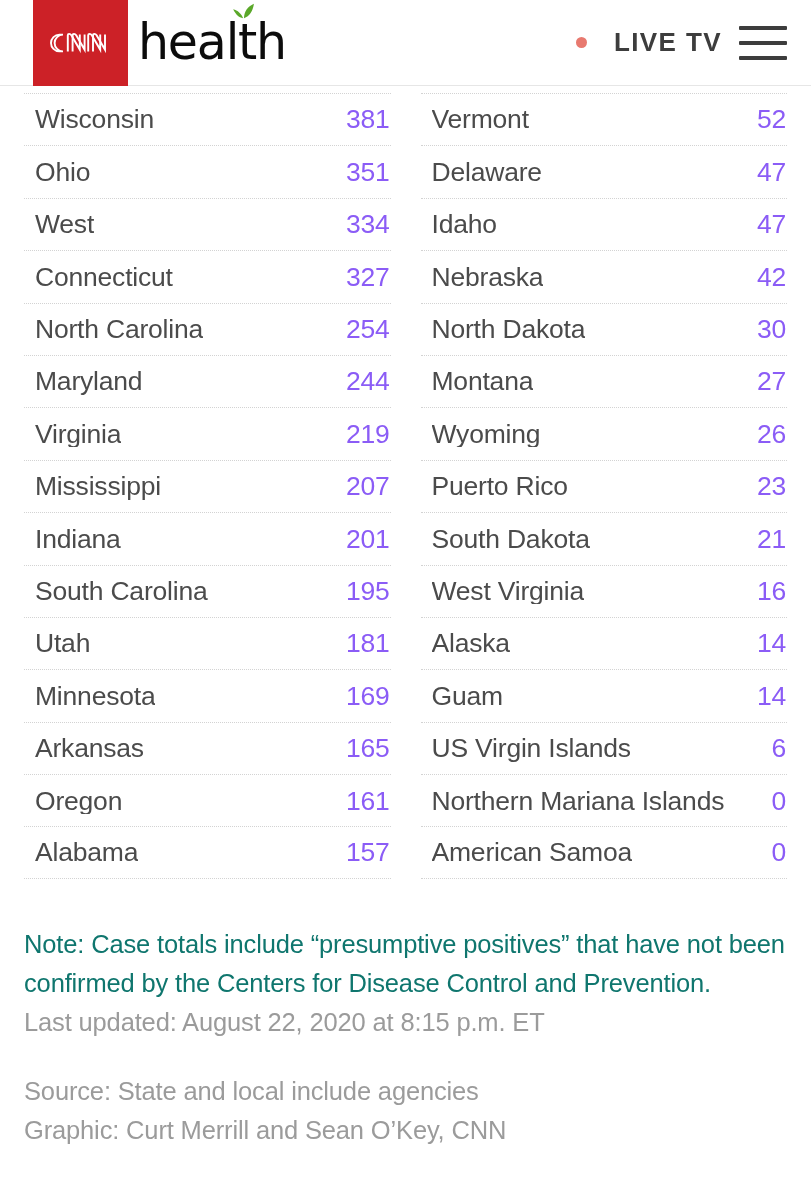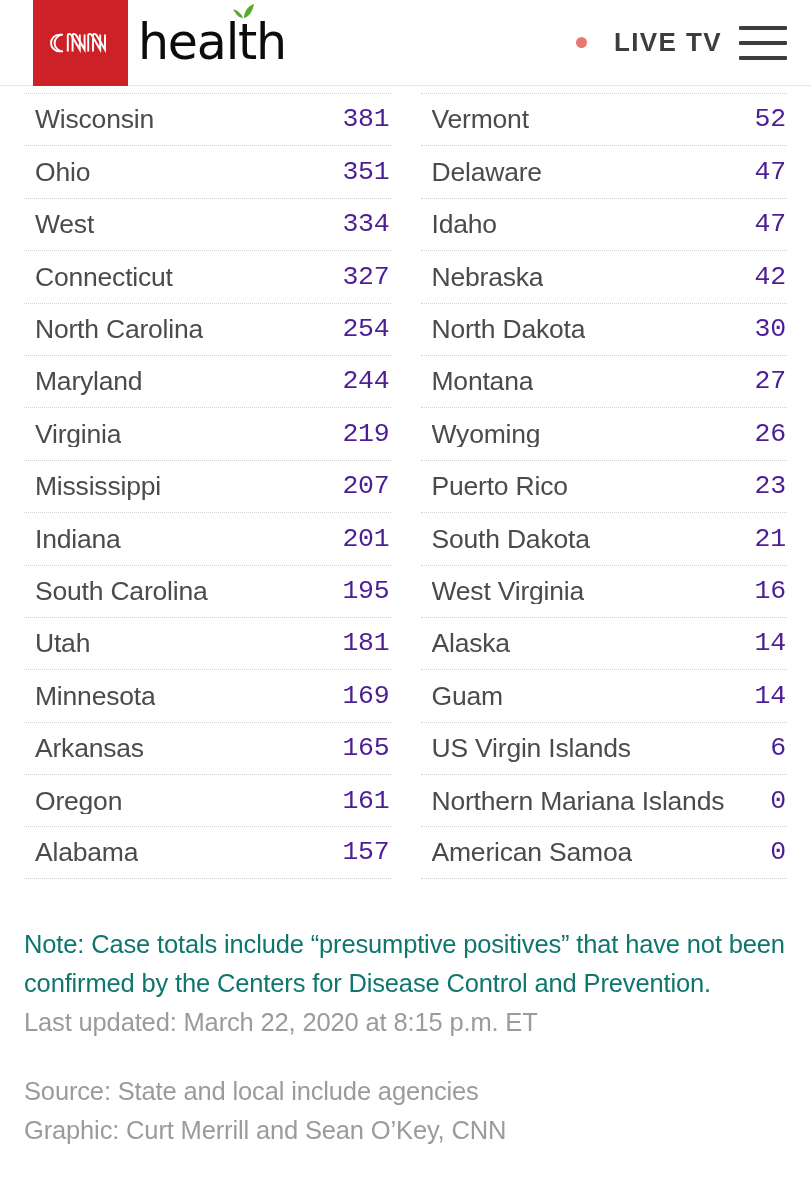--- a/index.html
+++ b/index.html
@@ -148,27 +148,27 @@
     line-height: 1;
     letter-spacing: -0.2px;
     white-space: nowrap;
     overflow: hidden;
     text-overflow: ellipsis;
     font-family: "Liberation Sans", sans-serif;
   }
 
   .row-value {
     font-size: 26.5px;
-    color: #4c1d95;
+    color: #8b5cf6;
     line-height: 1;
     letter-spacing: -0.2px;
     text-align: right;
     padding-left: 10px;
     flex: 0 0 auto;
-    font-family: Liberation Mono, monospace;
+    font-family: Liberation Sans, sans-serif;
   }
 
   
   .footnotes {
     padding: 0 24px;
     margin-top: 46px;
   }
 
   .note {
     font-size: 25.5px;
@@ -362,20 +362,20 @@
         </div>
         <div class="row">
           <span class="row-label">American Samoa</span>
           <span class="row-value">0</span>
         </div>
       </div>
   </div>
 
   <div class="footnotes">
     <div class="note">Note: Case totals include “presumptive positives” that have not been confirmed by the Centers for Disease Control and Prevention.</div>
-    <div class="note-updated">Last updated: March 22, 2020 at 8:15 p.m. ET</div>
+    <div class="note-updated">Last updated: August 22, 2020 at 8:15 p.m. ET</div>
     <div class="source-block">
       <div class="source-line">Source: State and local include agencies</div>
       <div class="source-line">Graphic: Curt Merrill and Sean O’Key, CNN</div>
     </div>
   </div>
 
 </div>
 
 </body></html>

